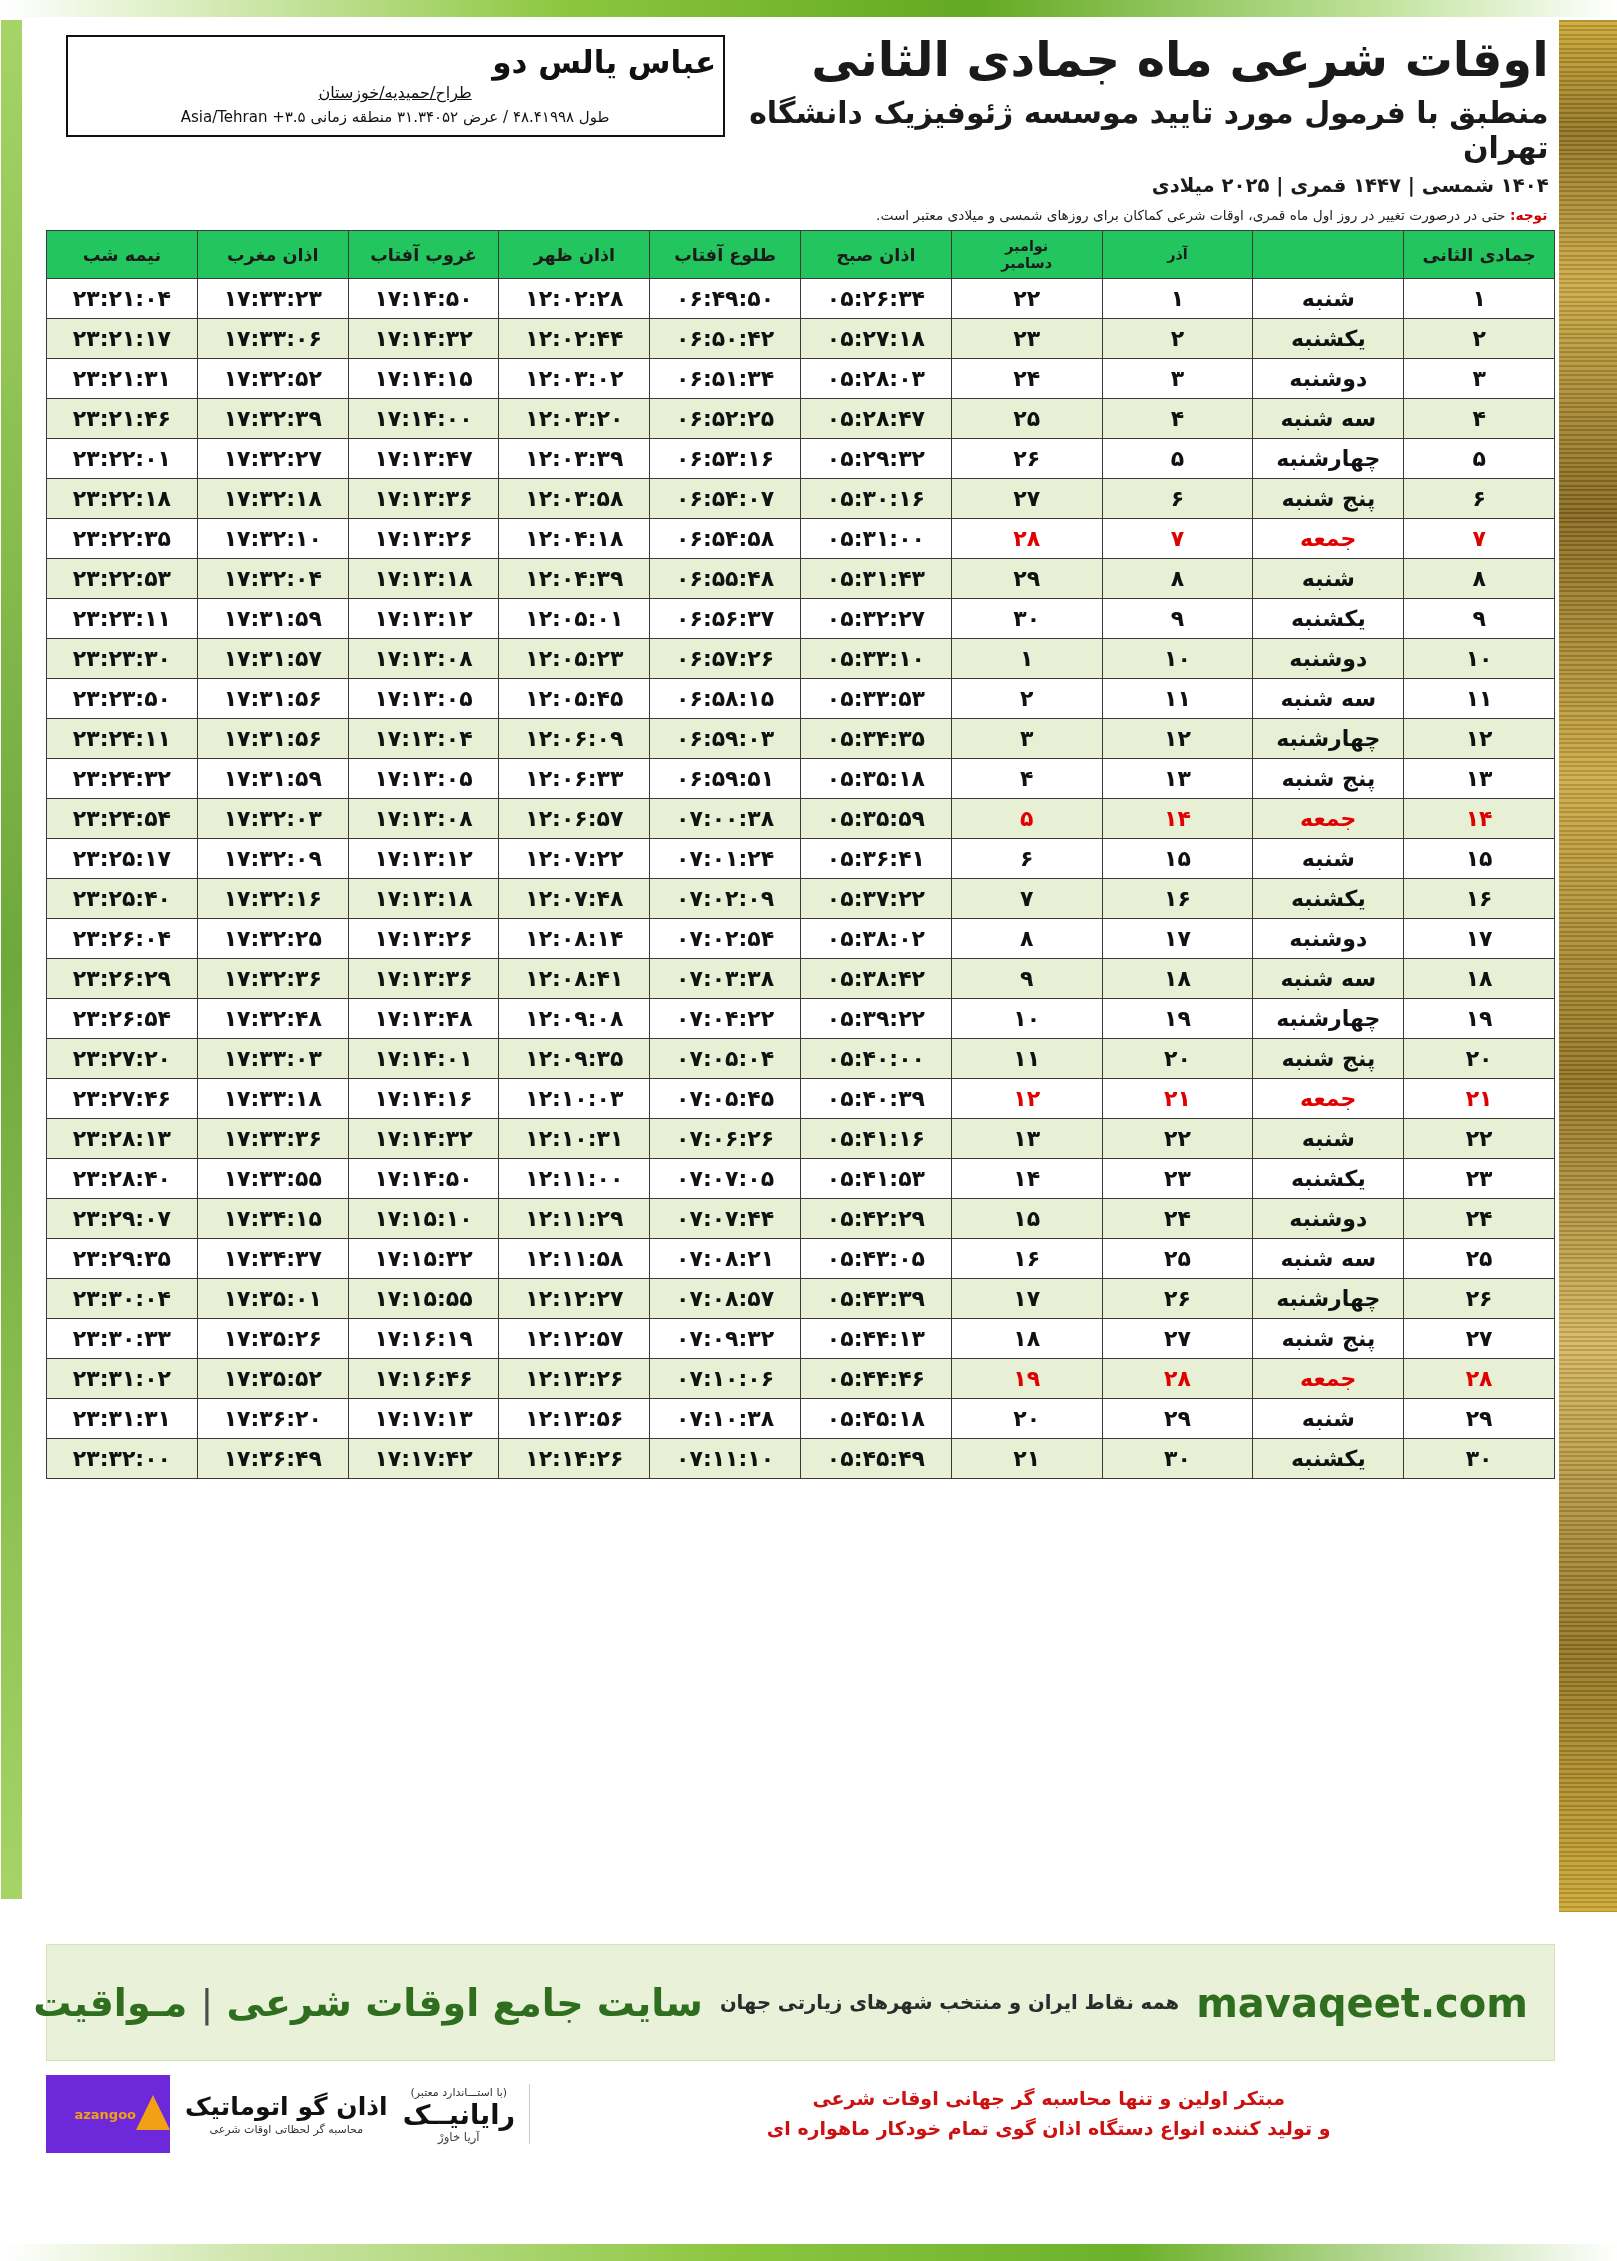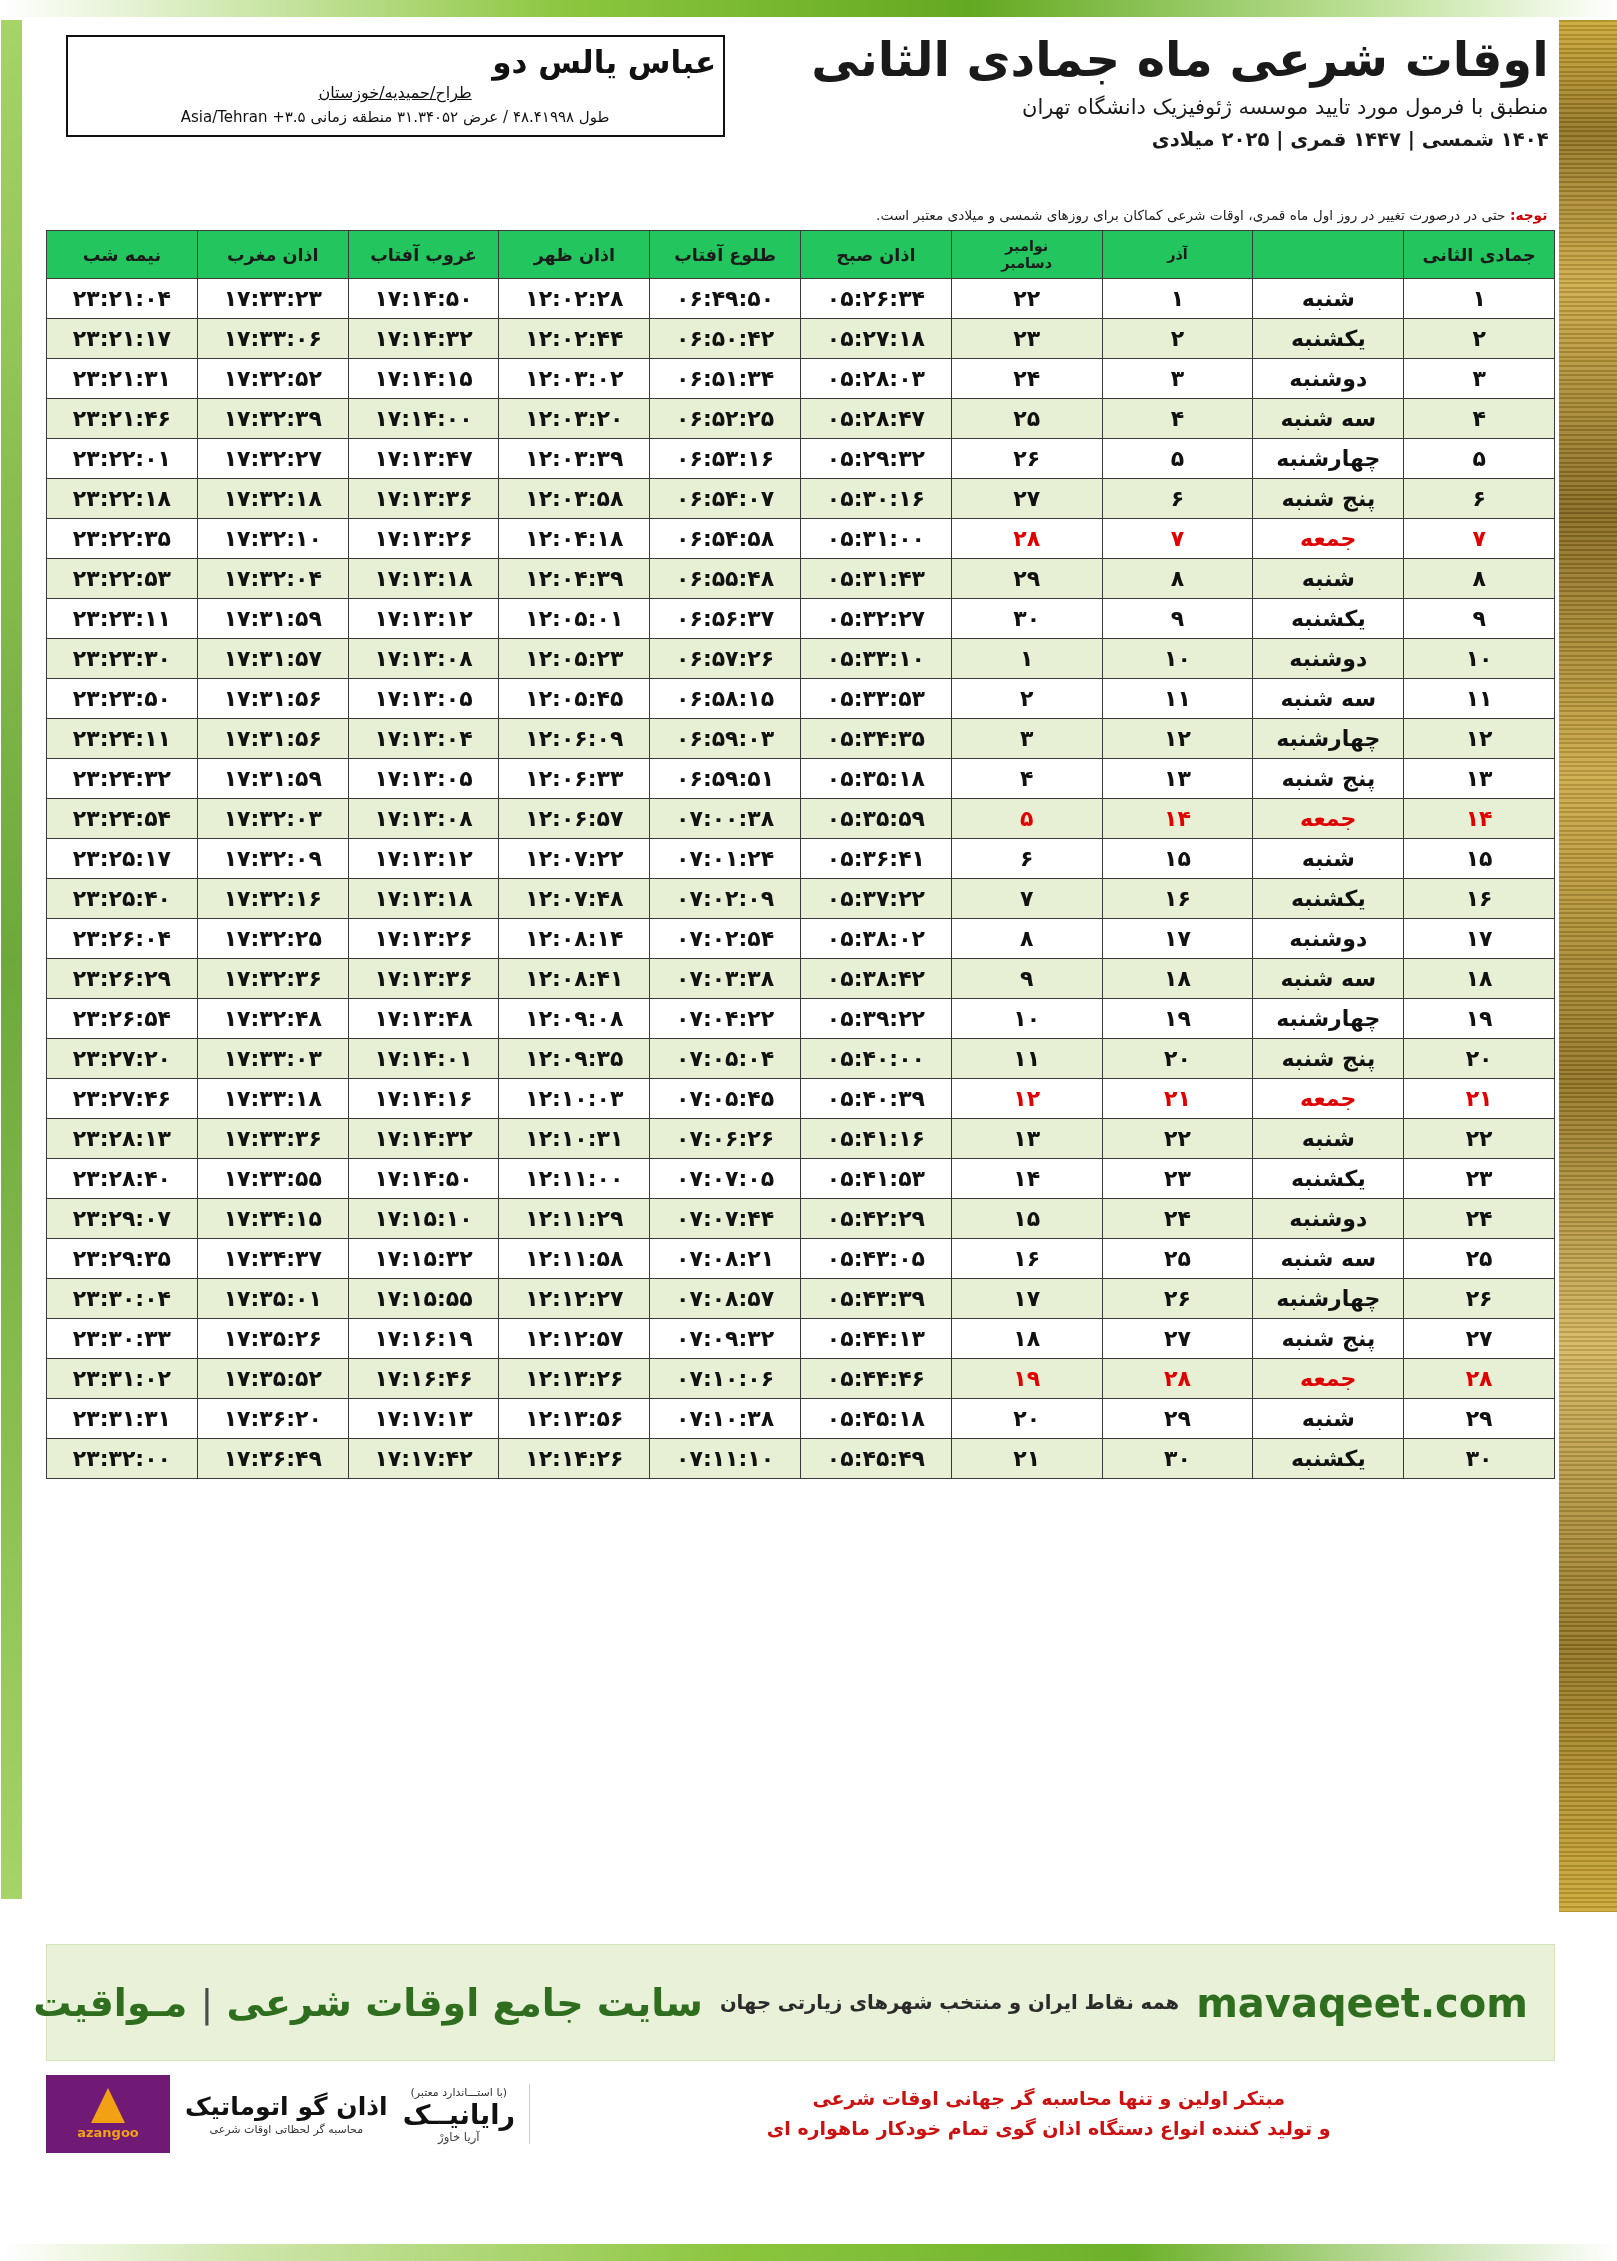--- a/index.html
+++ b/index.html
@@ -35,22 +35,22 @@
     padding-right: 10.4px;
   }
   .title-main {
     font-size: 48px;
     font-weight: bold;
     color: #1a1a1a;
     line-height: 1.05;
     letter-spacing: -0.7px;
   }
   .title-sub {
-    font-size: 21px;
-    font-weight: normal;
+    font-size: 30px;
+    font-weight: bold;
     color: #1a1a1a;
     margin-top: 10.4px;
   }
   .title-dates {
     font-size: 19.6px;
     color: #1a1a1a;
     margin-top: 9px;
     font-weight: bold;
   }
 
@@ -212,23 +212,23 @@
     align-items: flex-start;
     justify-content: space-between;
   }
   .fb-right {
     display: flex;
     align-items: center;
     gap: 15px;
   }
   .logo-azangoo {
     width: 124px; height: 78px;
-    background: #701a75;
-    display: flex; align-items: center; justify-content: center;
-    flex-direction: column;
+    background: #6d28d9;
+    display: flex; align-items: center; 
+    flex-direction: row;
     position: relative;
   }
   .logo-azangoo .flame {
     width: 0; height: 0;
     border-left: 17px solid transparent;
     border-right: 17px solid transparent;
     border-bottom: 35px solid #f2a014;
     margin-bottom: 2.6px;
   }
   .logo-azangoo .lbl {

